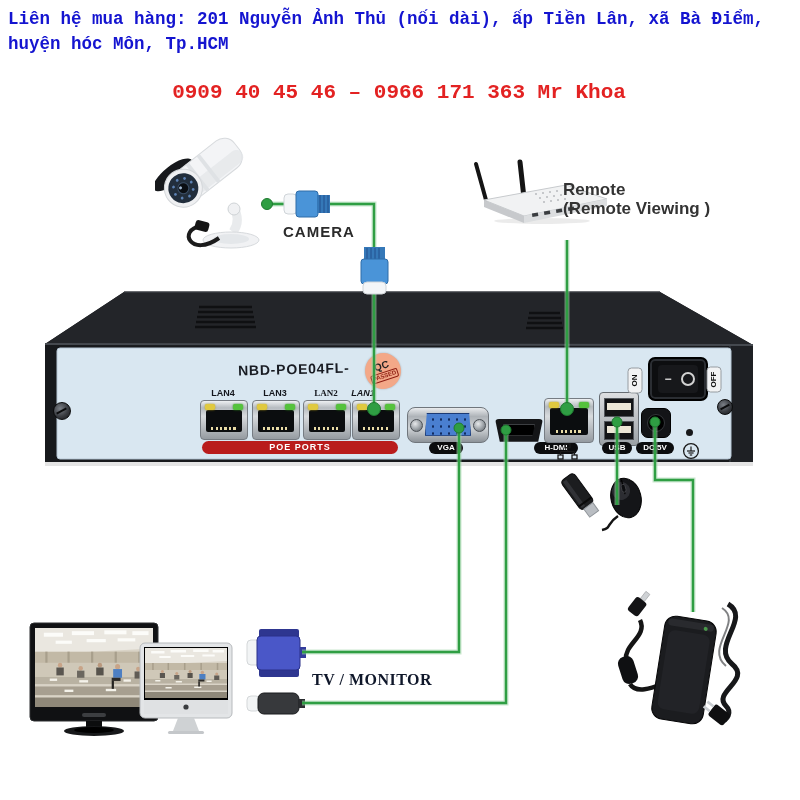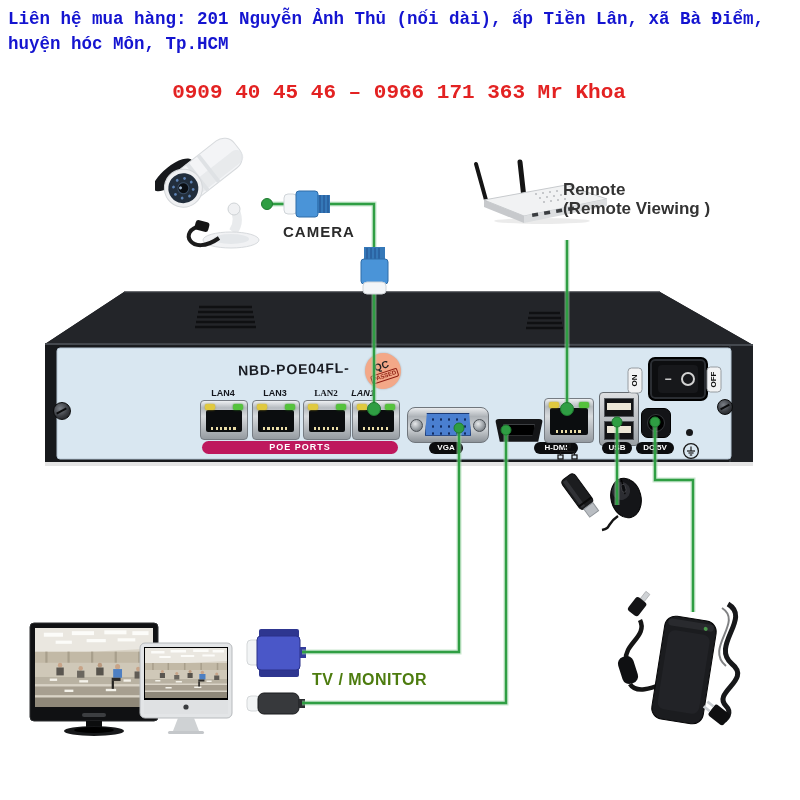--- a/index.html
+++ b/index.html
@@ -7,41 +7,41 @@
   .header{padding:7px 10px 0 8px;font-family:Liberation Mono, monospace;}
   .addr{color:#1414d0;font-weight:bold;font-size:17.5px;line-height:1.45;}
   .phone{color:#e32222;font-weight:bold;font-size:21px;text-align:center;margin-top:23px;}
   .diagram{position:relative;width:800px;height:690px;margin-top:6px;}
   .layer{position:absolute;left:0;top:0;}
   svg{display:block;}
   
   .big-label{position:absolute;font-weight:bold;color:#2b2b2b;z-index:8;}
   .camera-label{left:283px;top:113px;font-size:15px;letter-spacing:1px;}
   .router-label{left:563px;top:70px;font-size:17px;line-height:19px;color:#333;}
-  .tv-label{left:312px;top:561px;font-size:16px;letter-spacing:0.5px;color:#4d7c0f;}
+  .tv-label{left:312px;top:561px;font-size:16px;letter-spacing:0.5px;color:#0f172a;font-family:Liberation Serif, serif;}
   
   .model-text{position:absolute;left:238px;top:251px;font-size:14px;font-weight:bold;
     letter-spacing:0.8px;color:#181b22;transform:rotate(-1.5deg);z-index:6;}
   .qc-sticker{position:absolute;left:365px;top:243px;width:36px;height:36px;border-radius:50%;
     background:#f3a888;transform:rotate(-18deg);z-index:7;display:flex;flex-direction:column;
     align-items:center;justify-content:center;box-shadow:0 0 2px rgba(0,0,0,0.25);}
   .qc-top{font-size:10px;font-weight:bold;color:#222;line-height:10px;}
   .qc-bot{font-size:6px;font-weight:bold;color:#8d1d12;border:1px solid #8d1d12;
     border-radius:2px;padding:0 1px;line-height:7px;margin-top:1px;}
   .lan-label{position:absolute;top:278px;width:46px;text-align:center;font-size:9px;
     font-weight:bold;color:#14161c;z-index:6;}
   .rj45{position:absolute;background:linear-gradient(180deg,#eef0f2,#b6bbc0 18%,#d8dbde 40%,#959ba1);
     border:1px solid #767c83;border-radius:4px;z-index:5;}
   .rj45-inner{position:absolute;left:5px;right:5px;top:9px;bottom:7px;background:#0b0d0f;border-radius:2px;}
   .rj45 .pins{position:absolute;left:22%;right:22%;bottom:9px;height:3px;
     background:repeating-linear-gradient(90deg,#e9dca6 0 2px,transparent 2px 4.5px);}
   .led{position:absolute;top:3px;width:10px;height:6px;border-radius:2px;z-index:6;}
   .led-y{left:4px;background:#e0c93f;box-shadow:0 0 2px #b09a10;}
   .led-g{right:4px;background:#55c23c;box-shadow:0 0 2px #2a8f18;}
-  .poe-bar{position:absolute;left:202px;top:331px;width:196px;height:13px;background:#be185d;
+  .poe-bar{position:absolute;left:202px;top:331px;width:196px;height:13px;background:#b91c1c;
     border-radius:7px;color:#fff;font-size:9px;font-weight:bold;text-align:center;
     line-height:13px;letter-spacing:1px;z-index:5;}
   .badge{position:absolute;top:332px;height:12px;background:#0b0c0e;border-radius:6px;
     color:#fff;font-size:8px;font-weight:bold;text-align:center;line-height:12px;z-index:5;}
   .vga-port{position:absolute;left:407px;top:297px;width:80px;height:34px;border-radius:8px;
     background:linear-gradient(180deg,#e9ebed,#aeb3b8 25%,#cfd3d6 60%,#8d9399);
     border:1px solid #70767c;z-index:5;}
   .vga-screw{position:absolute;top:11px;width:11px;height:11px;border-radius:50%;
     background:radial-gradient(circle at 38% 35%,#e7e9eb,#9aa0a5 55%,#5c6166);border:1px solid #4c5156;}
   .vga-blue{position:absolute;left:17px;right:17px;top:5px;bottom:6px;background:#4a7fd0;

